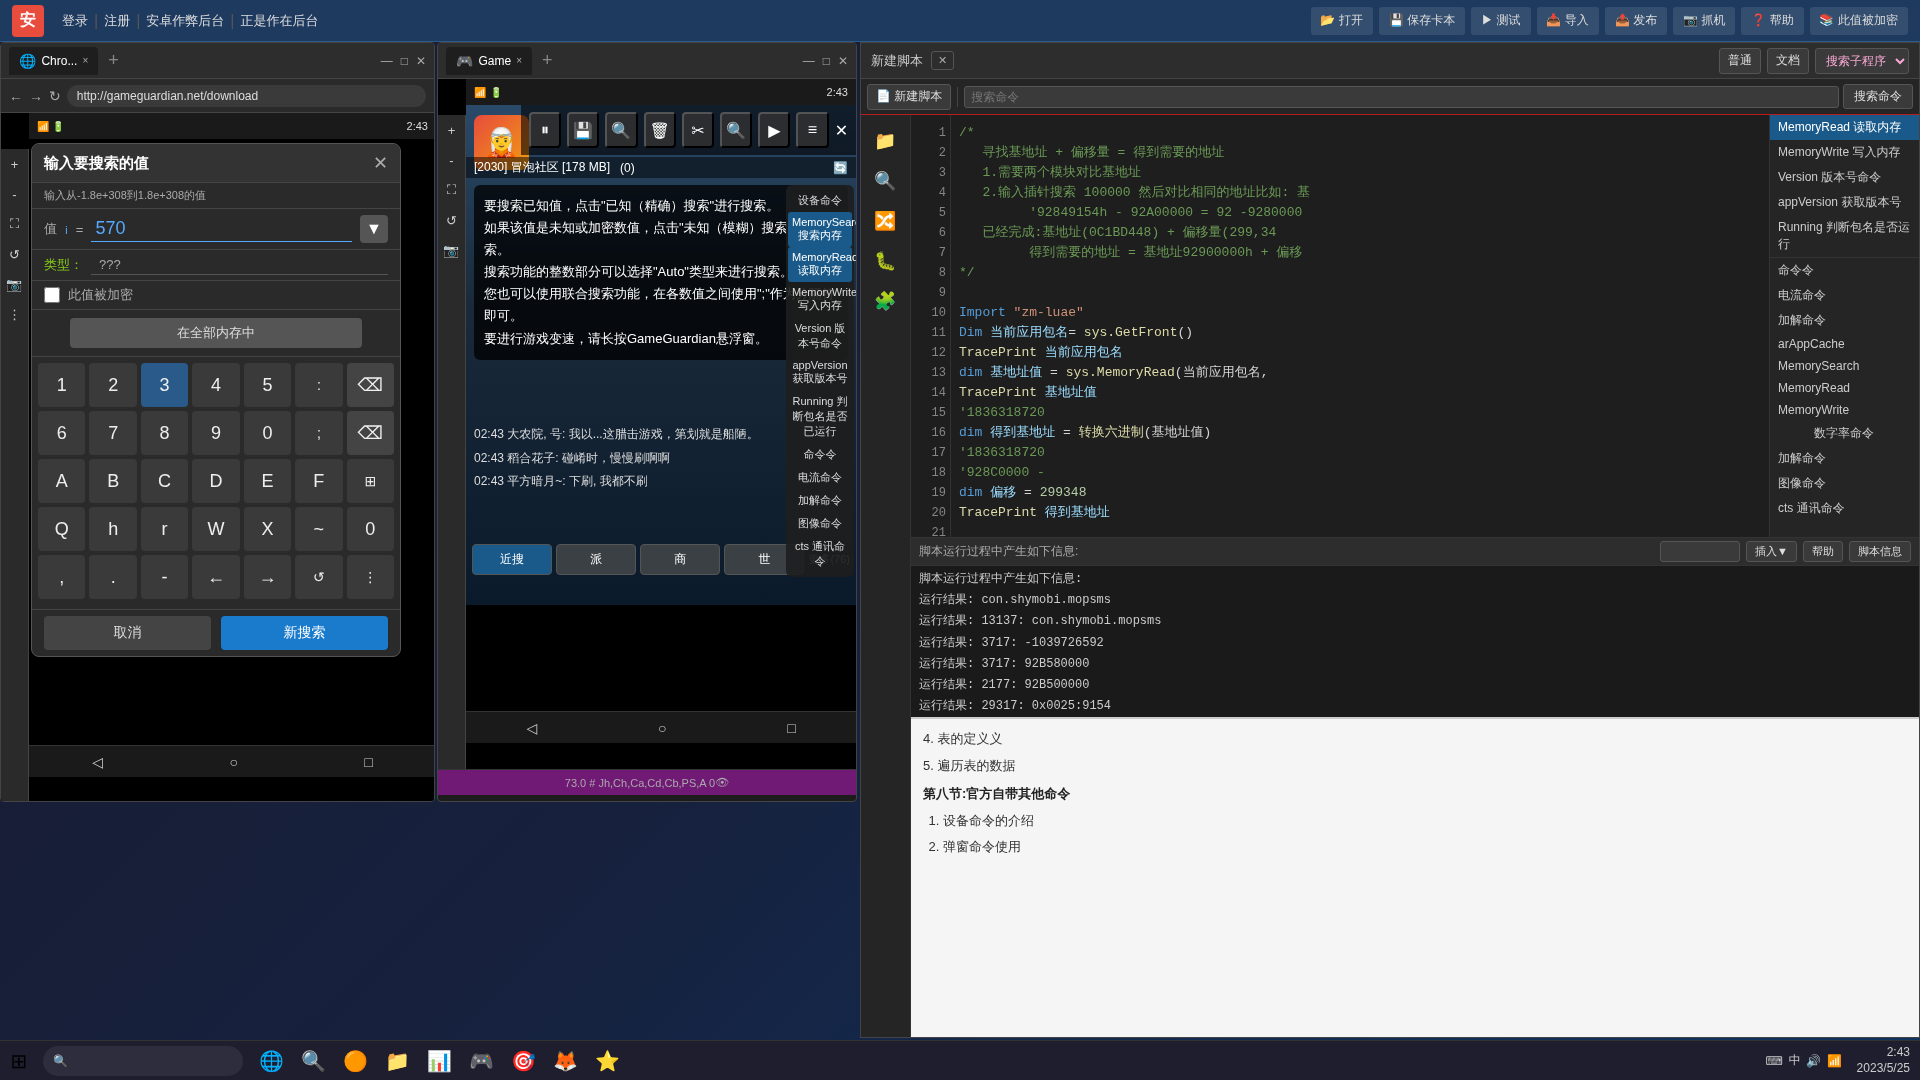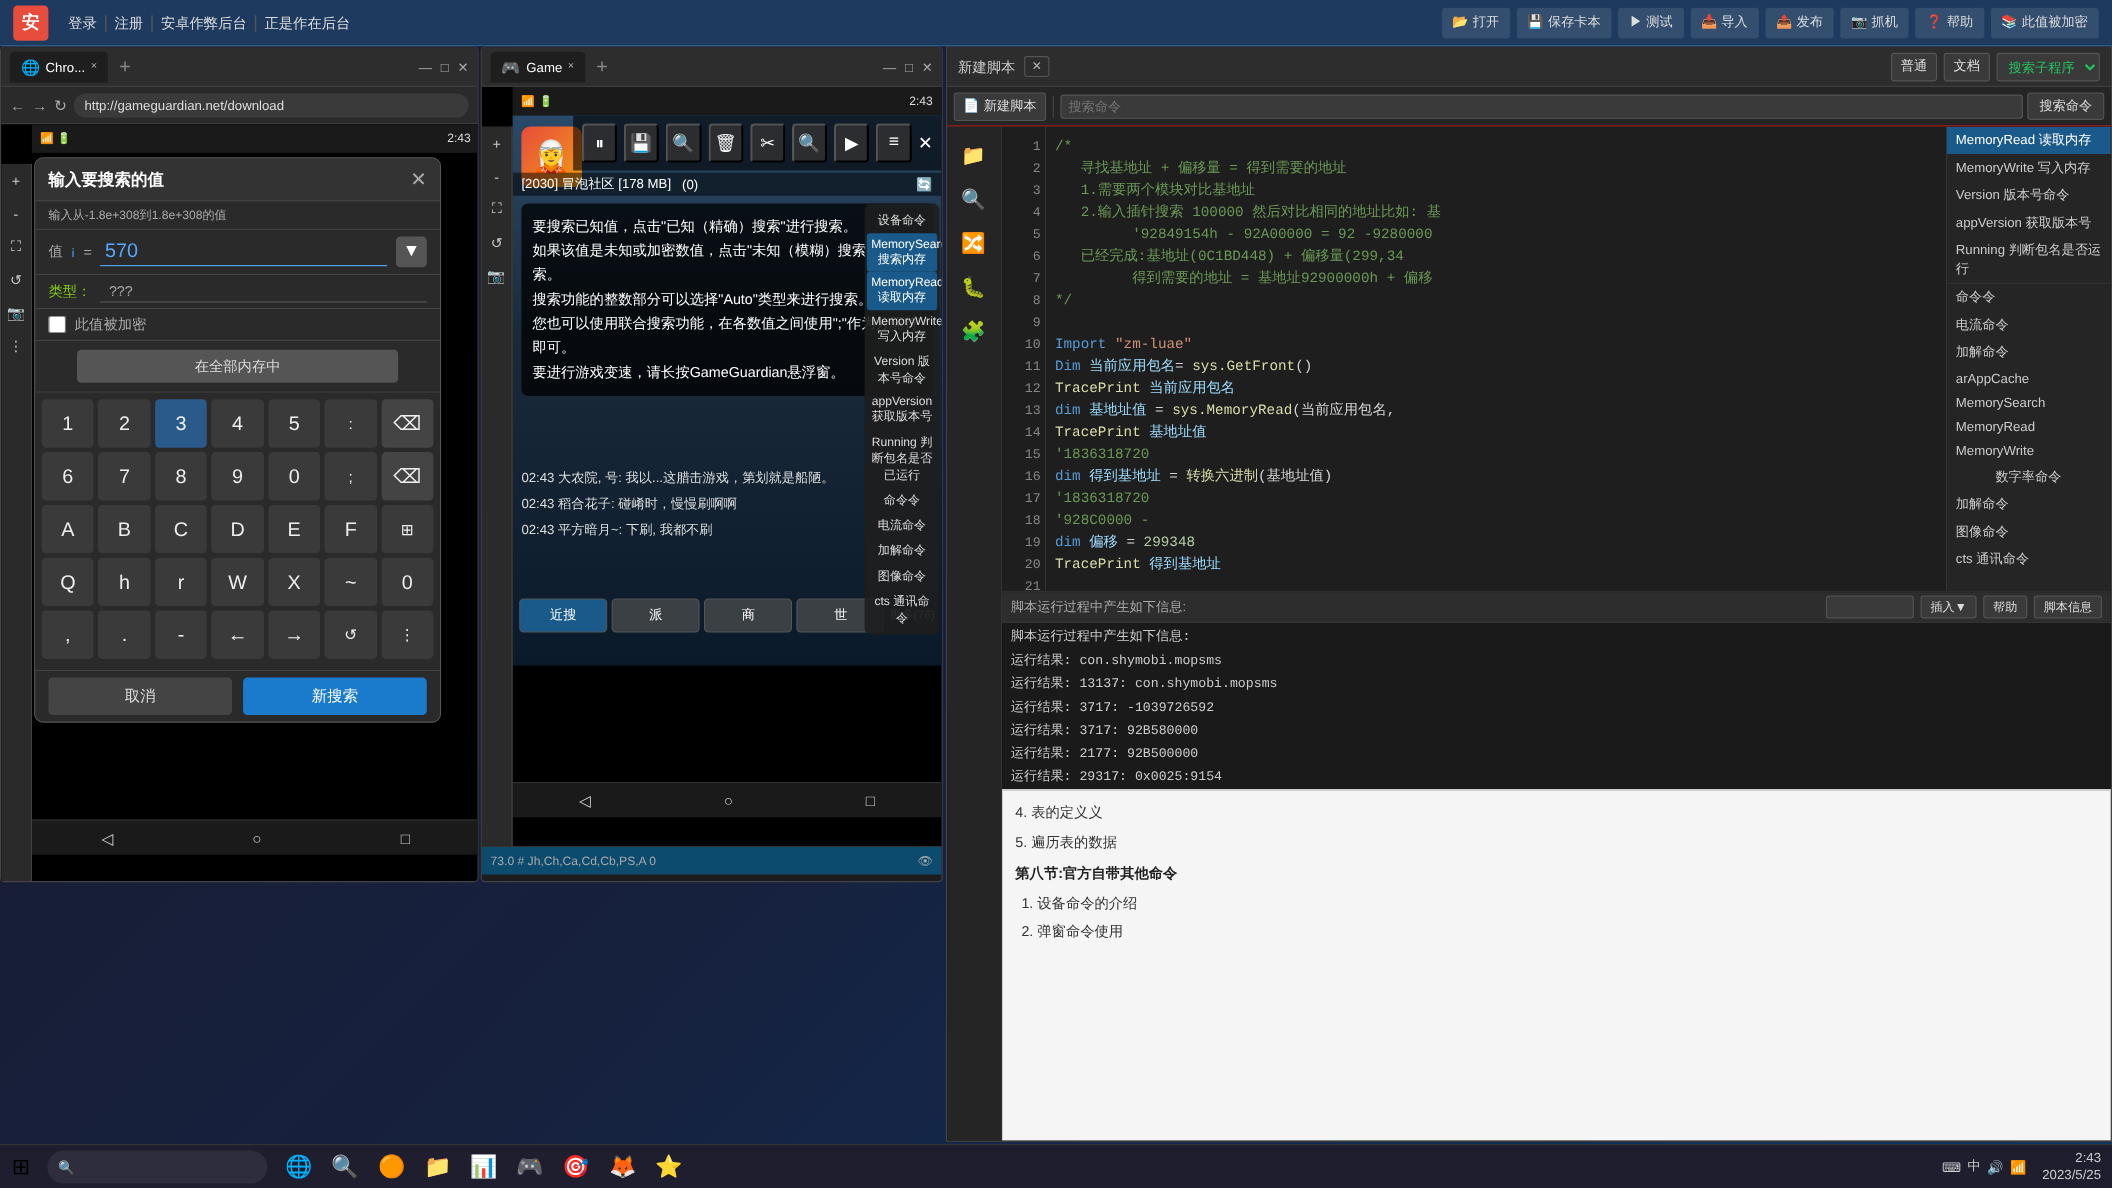--- a/index.html
+++ b/index.html
@@ -341,24 +341,24 @@
       justify-content: center;
       color: #ccc;
       font-size: 13px;
       cursor: pointer;
       border-radius: 3px;
     }
 
     
     .emu-statusbar {
       height: 26px;
-      background: #0c4a6e;
-      display: flex;
-      align-items: center;
-      justify-content: space-between;
+      background: #701a75;
+      display: flex;
+      align-items: center;
+      justify-content: center;
       padding: 0 8px;
       color: #aaa;
       font-size: 11px;
       border-top: 1px solid #333;
     }
 
     
     .panel-middle {
       position: absolute;
       top: 45px;
@@ -1033,21 +1033,21 @@
 </div>
 
 <div class="panel-right" style="top:42px;left:860px;width:1060px;height:996px;">
 
   <div class="editor-titlebar">
     <span style="color:#ccc;font-size:13px;">新建脚本</span>
     <button style="background:transparent;border:1px solid #555;border-radius:3px;color:#aaa;font-size:11px;padding:2px 6px;cursor:pointer;">✕</button>
     <div style="margin-left:auto;display:flex;gap:6px;">
       <button class="editor-tool-btn">普通</button>
       <button class="editor-tool-btn">文档</button>
-      <select style="background:#3a3a3a;border:1px solid #555;border-radius:3px;color:#22c55e;font-size:12px;padding:2px 6px;cursor:pointer;">
+      <select style="background:#3a3a3a;border:1px solid #555;border-radius:3px;color:#f9a8d4;font-size:12px;padding:2px 6px;cursor:pointer;">
         <option>搜索子程序</option>
       </select>
     </div>
   </div>
 
   <div class="editor-toolbar">
     <button class="editor-tool-btn">📄 新建脚本</button>
     <div style="width:1px;height:20px;background:#444;margin:0 2px;"></div>
 
     <input class="search-cmd-input" style="width: 160px;" placeholder="搜索命令">

